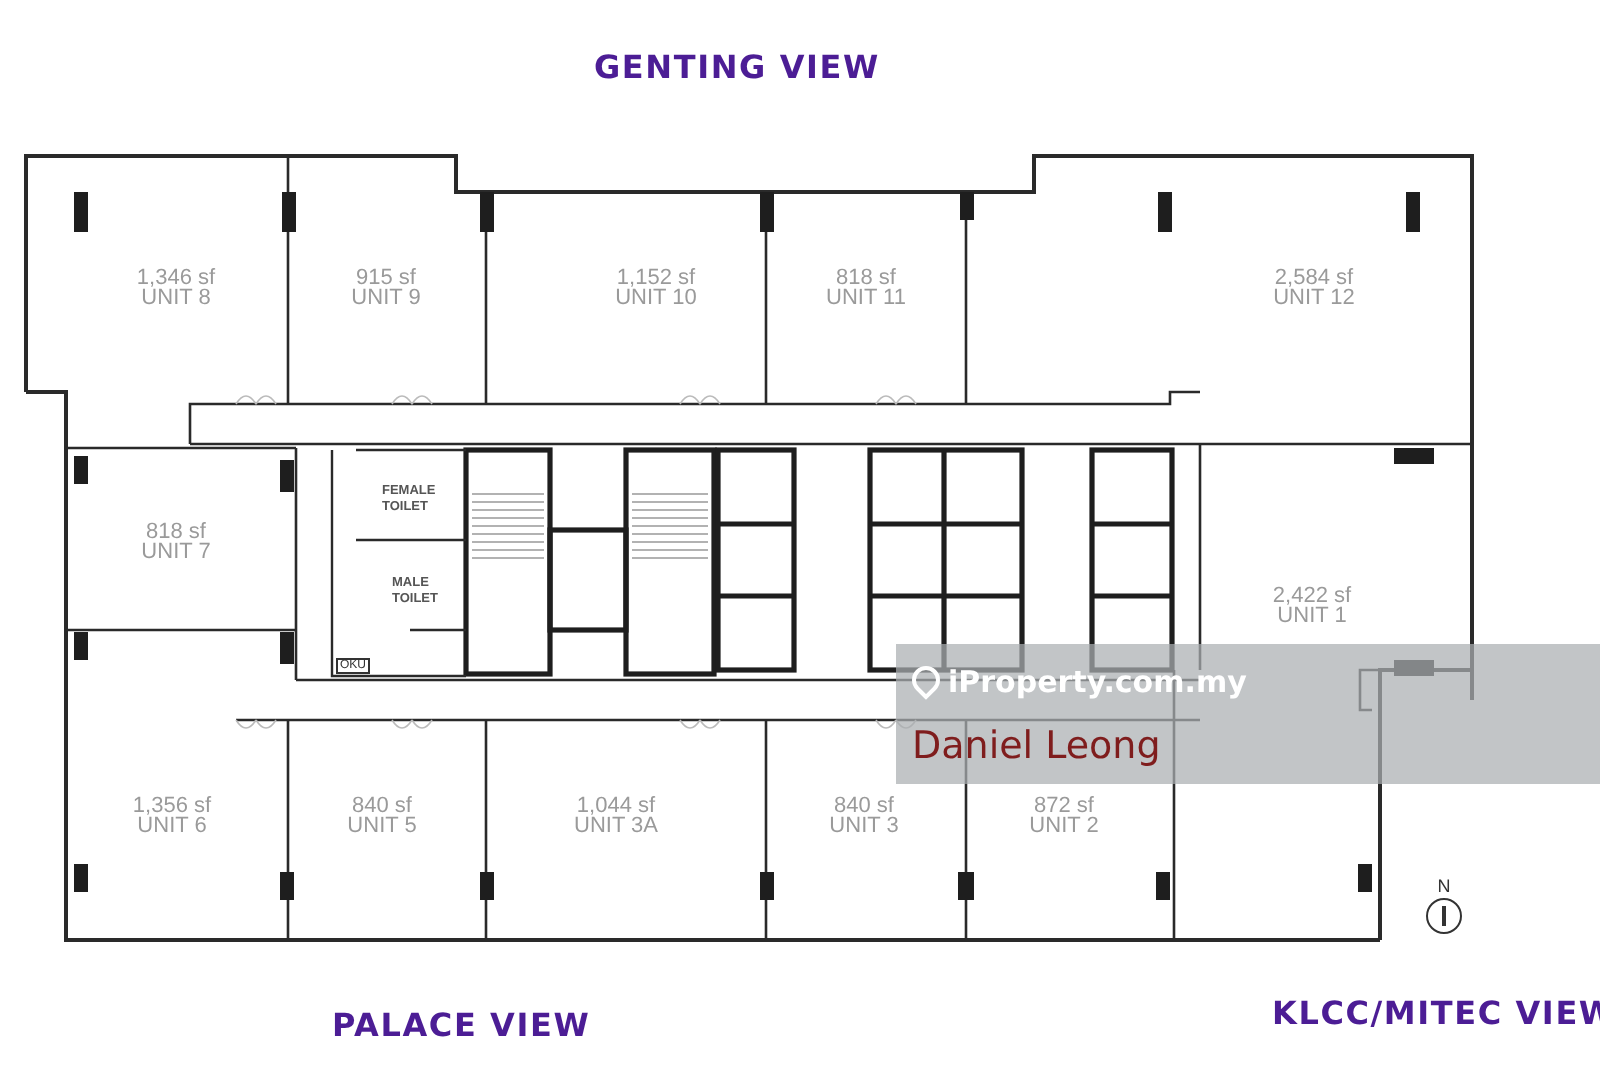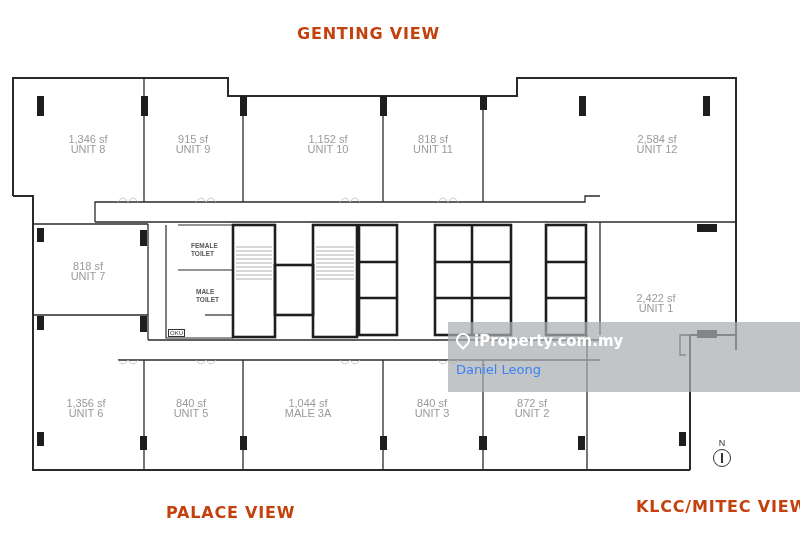--- a/index.html
+++ b/index.html
@@ -1,25 +1,25 @@
 <!DOCTYPE html>
 <html><head>
   <meta charset="utf-8">
   <style>
     html, body { margin: 0; padding: 0; background: #ffffff; }
     body { width: 800px; height: 542px; position: relative; overflow: hidden; font-family: "DejaVu Sans", sans-serif; }
-    .view-label { position: absolute; color: #c2410c; font-weight: bold; font-size: 16px; letter-spacing: 0.8px; font-family: "DejaVu Sans", sans-serif; white-space: nowrap; }
+    .view-label { position: absolute; color: #4c1d95; font-weight: bold; font-size: 16px; letter-spacing: 0.8px; font-family: "DejaVu Sans", sans-serif; white-space: nowrap; }
     #plan { position: absolute; left: 0; top: 0; }
     .unit-label { position: absolute; color: #9a9a9a; font-size: 11px; text-align: center; line-height: 10px; font-family: "Liberation Sans", sans-serif; transform: translateX(-50%); white-space: nowrap; }
     .room-label { position: absolute; color: #555; font-size: 6.5px; font-weight: bold; line-height: 8px; font-family: "Liberation Sans", sans-serif; white-space: nowrap; }
     .okuv { position: absolute; border: 1px solid #333; font-size: 6px; color: #333; padding: 0 1px; font-family: "Liberation Sans", sans-serif; }
     .watermark { position: absolute; left: 448px; top: 322px; width: 352px; height: 70px; background: rgba(170,174,178,0.72); }
     .wm-brand { position: absolute; left: 8px; top: 10px; color: #ffffff; font-size: 15px; font-weight: bold; font-family: "DejaVu Sans", sans-serif; }
     .wm-pin { display: inline-block; width: 10px; height: 10px; border: 2px solid #fff; border-radius: 50% 50% 50% 0; transform: rotate(-45deg); margin-right: 4px; vertical-align: -1px; }
-    .wm-agent { position: absolute; left: 8px; top: 40px; color: #3b82f6; font-size: 13px; font-family: "DejaVu Sans", sans-serif; }
+    .wm-agent { position: absolute; left: 8px; top: 40px; color: #7f1d1d; font-size: 19px; font-family: "DejaVu Sans", sans-serif; }
     .compass { position: absolute; left: 710px; top: 438px; width: 24px; text-align: center; }
     .compass-n { font-size: 9px; color: #333; font-family: "Liberation Sans", sans-serif; }
     .compass-circle { width: 16px; height: 16px; border: 1.3px solid #333; border-radius: 50%; margin: 1px auto 0; position: relative; }
     .compass-circle::after { content: ""; position: absolute; left: 7px; top: 3px; width: 2px; height: 10px; background: #333; }
   </style>
 </head>
 <body>
 
 <div class="view-label" style="left:297px; top:24px;">GENTING VIEW</div>
 <div class="view-label" style="left:166px; top:503px;">PALACE VIEW</div>
@@ -171,21 +171,21 @@
 <div class="unit-label" style="left:86px; top:398px;">
     <div>1,356 sf</div>
     <div>UNIT 6</div>
   </div>
 <div class="unit-label" style="left:191px; top:398px;">
     <div>840 sf</div>
     <div>UNIT 5</div>
   </div>
 <div class="unit-label" style="left:308px; top:398px;">
     <div>1,044 sf</div>
-    <div>MALE 3A</div>
+    <div>UNIT 3A</div>
   </div>
 <div class="unit-label" style="left:432px; top:398px;">
     <div>840 sf</div>
     <div>UNIT 3</div>
   </div>
 <div class="unit-label" style="left:532px; top:398px;">
     <div>872 sf</div>
     <div>UNIT 2</div>
   </div>
 

